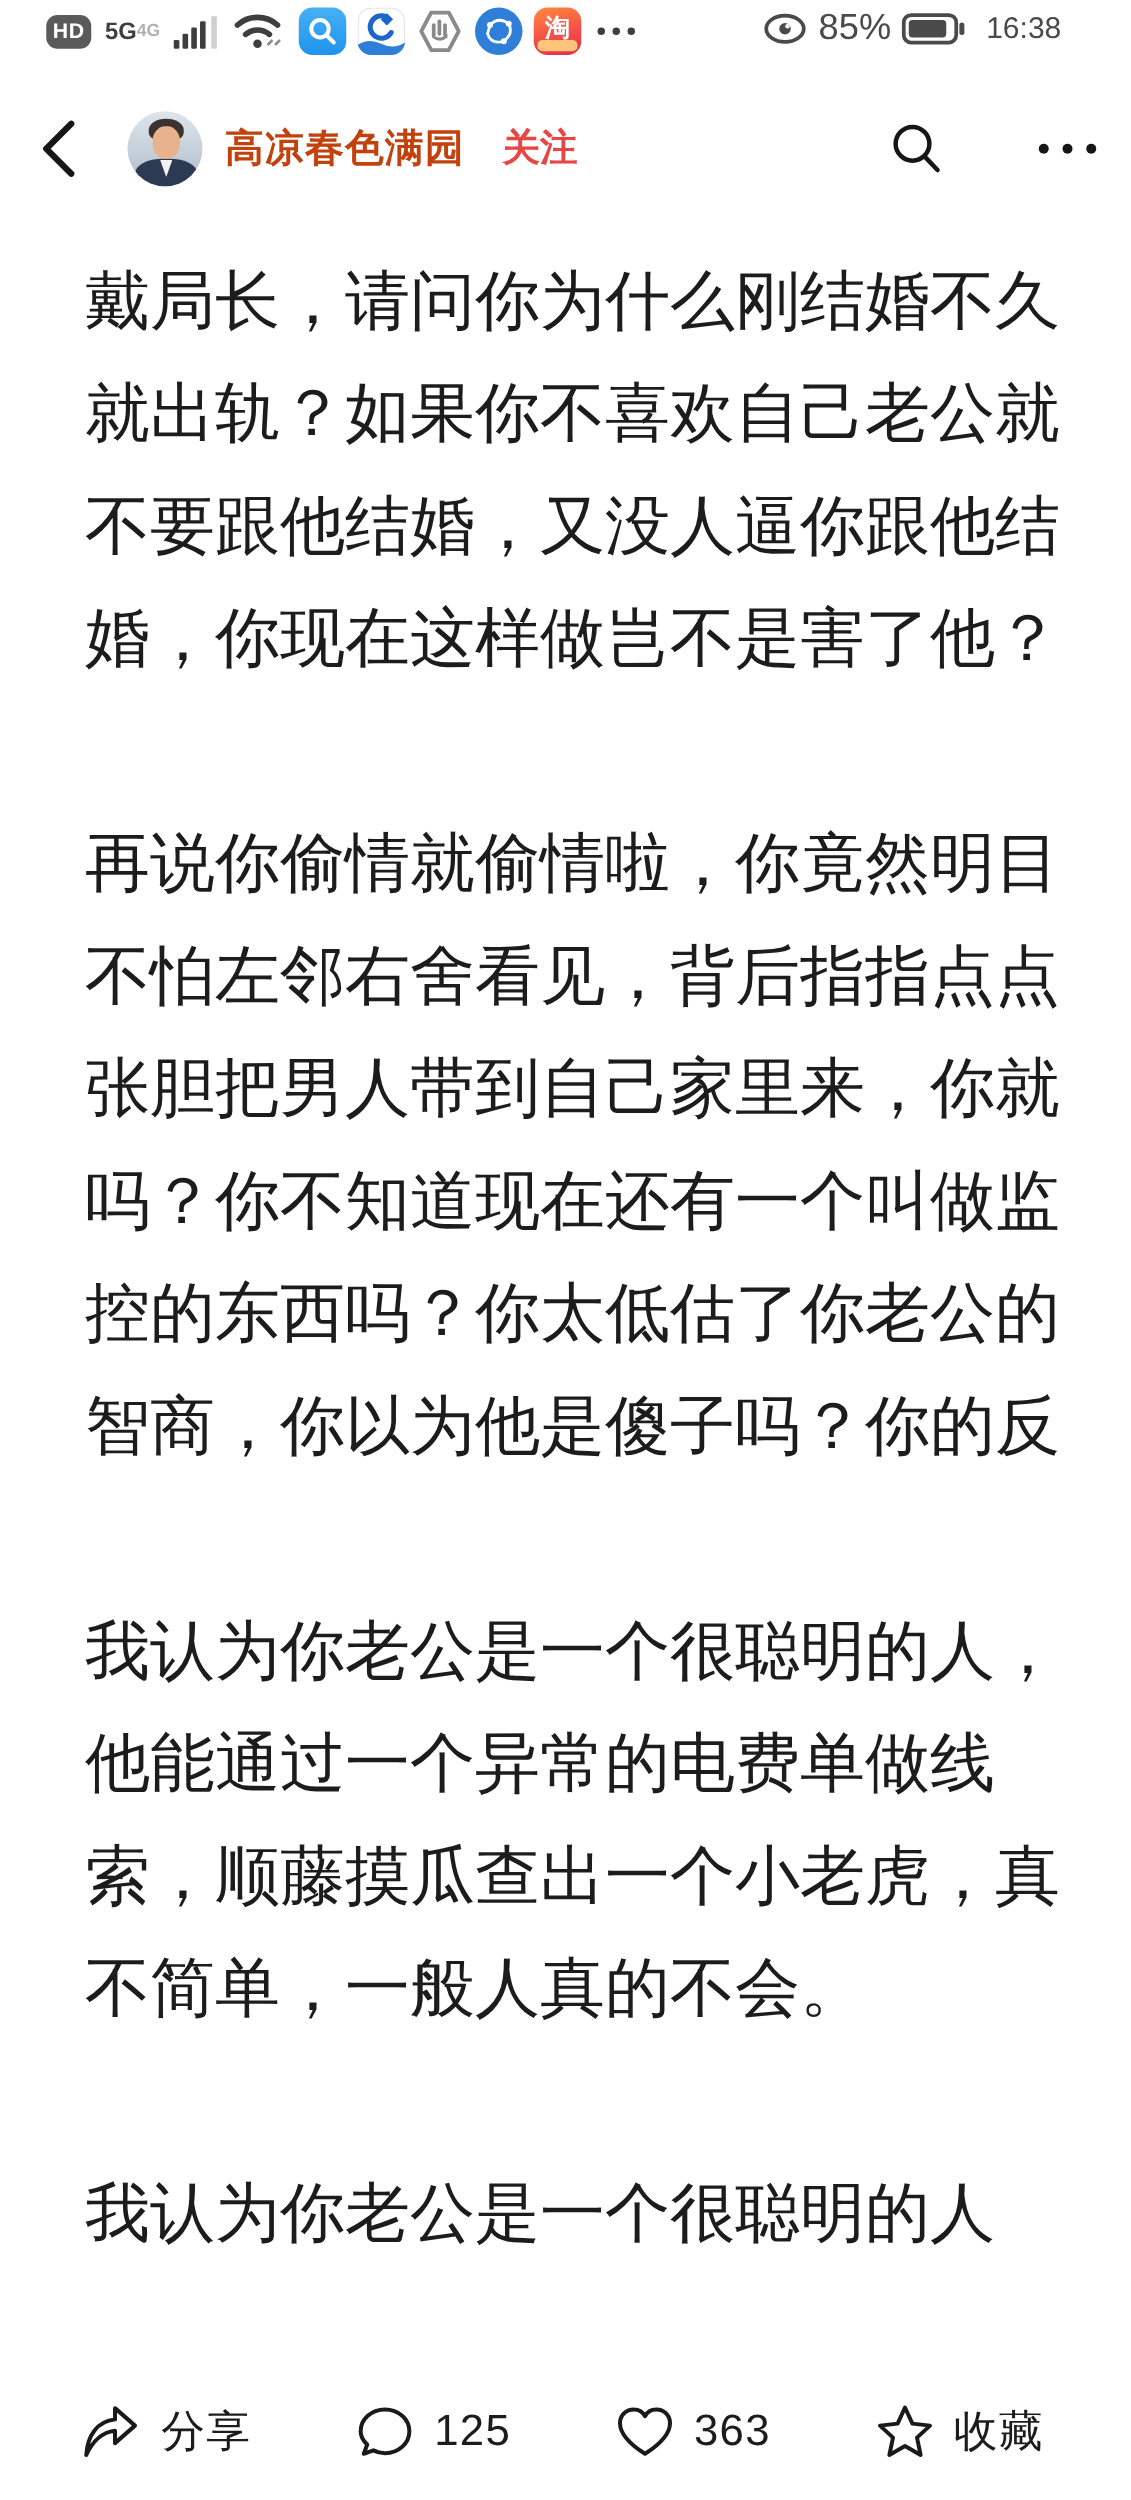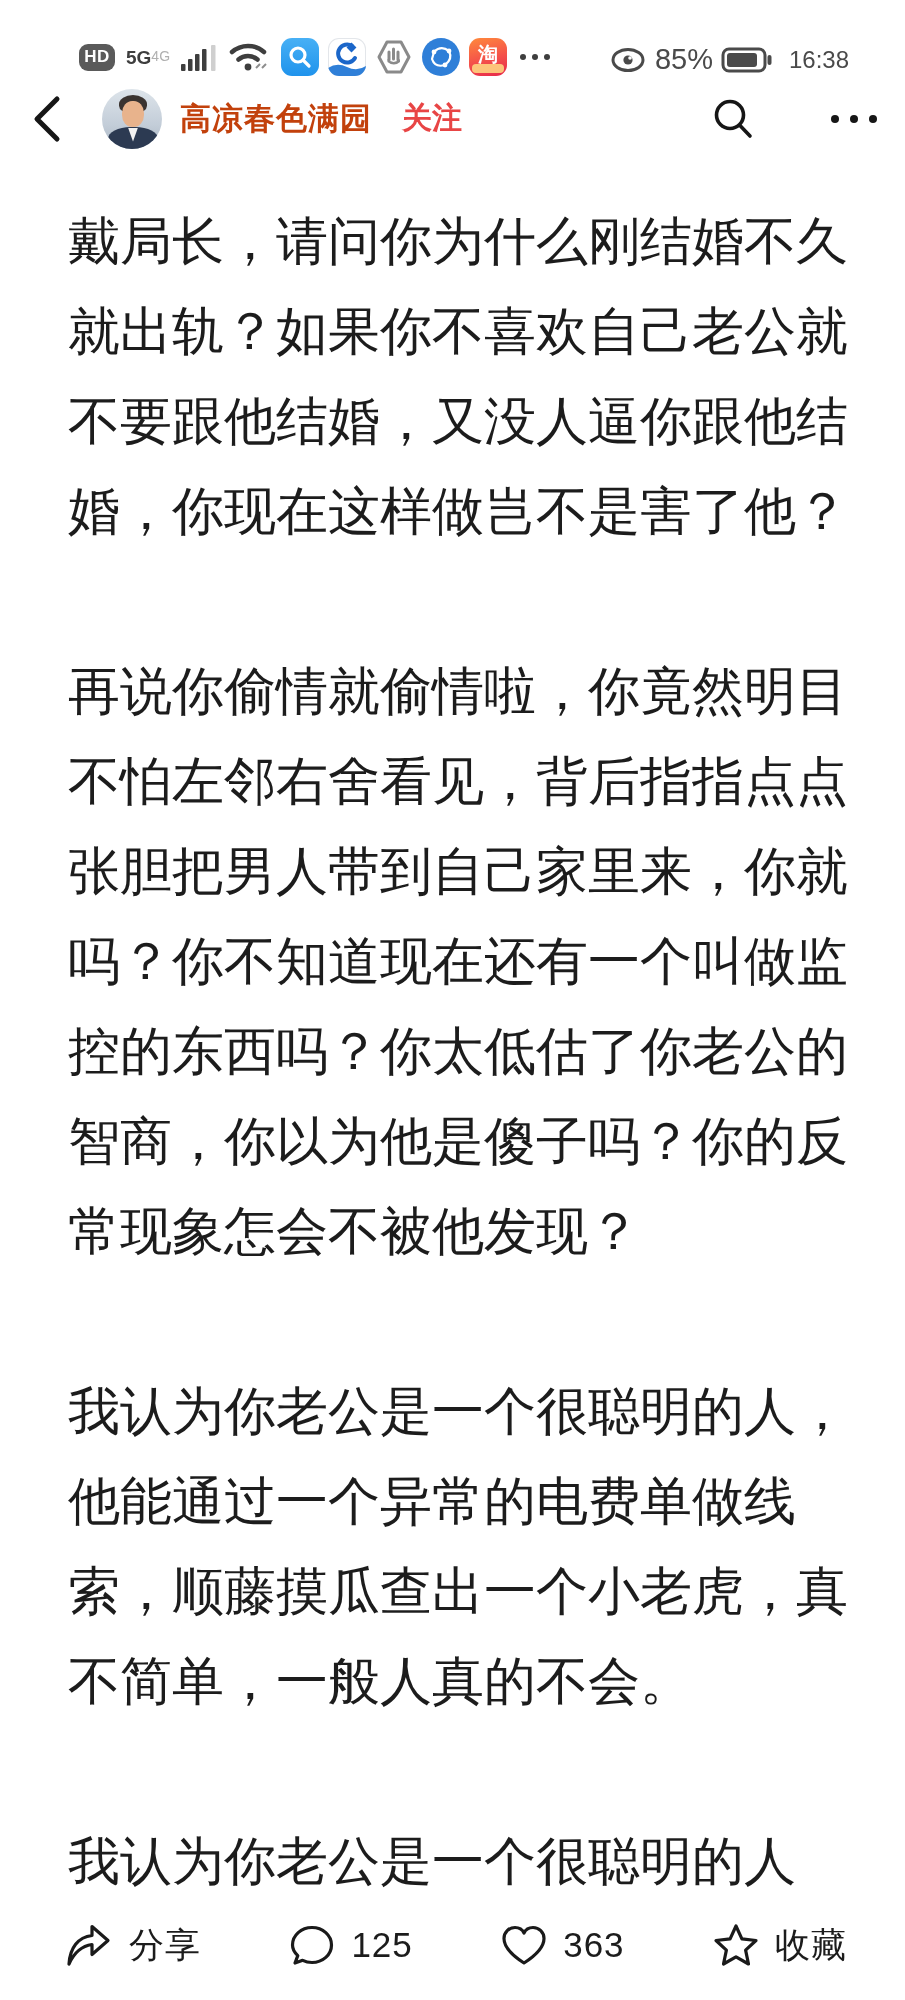--- a/index.html
+++ b/index.html
@@ -4,33 +4,33 @@
 <style>
   html,body{margin:0;padding:0;}
   body{
     width:905px;height:2000px;position:relative;overflow:hidden;
     background:#ffffff;
     font-family:"Liberation Sans","DejaVu Sans",sans-serif;
     -webkit-font-smoothing:antialiased;
   }
   
   .status-bar{
-    height:70px;display:flex;align-items:flex-end;
-    padding:6px 56px 0 79px;color:#4a4a4a;gap:10px;
+    height:70px;display:flex;align-items:flex-start;
+    padding:6px 56px 0 37px;color:#4a4a4a;gap:10px;
   }
   .sb-left{display:flex;align-items:center;gap:9px;}
   .sb-right{margin-left:auto;display:flex;align-items:center;gap:8px;}
   .hd-badge{
     background:#5a5a5a;color:#fff;font-weight:bold;font-size:17px;
     width:36px;height:27px;border-radius:9px;display:flex;align-items:center;justify-content:center;
     letter-spacing:0.5px;
   }
   .net-stack{display:flex;flex-direction:row;line-height:1;align-items:flex-start;margin-left:2px;}
   .net-5g{font-size:19px;font-weight:bold;color:#3e3e3e;}
-  .net-4g{font-size:14px;font-weight:normal;color:#b0b0b0;margin-top:1px;}
+  .net-4g{font-size:14px;font-weight:bold;color:#b0b0b0;margin-top:1px;}
   .app-icon{width:38px;height:38px;border-radius:11px;position:relative;flex:0 0 auto;}
   .icon-search-app{background:linear-gradient(180deg,#47b0f5 0%,#1f93ec 100%);display:flex;align-items:center;justify-content:center;}
   .icon-bank{background:#fff;box-shadow:inset 0 0 0 1px #e3e6ea;overflow:hidden;}
   .icon-hex{display:flex;align-items:center;justify-content:center;}
   .icon-globe{background:#2f7fd8;border-radius:50%;display:flex;align-items:center;justify-content:center;}
   .icon-taobao{background:linear-gradient(165deg,#ff8a3c 0%,#f4504a 55%,#e6294b 100%);overflow:hidden;display:flex;justify-content:center;}
   .taobao-char{color:#fff;font-size:20px;font-weight:bold;margin-top:3px;}
   .taobao-strip{position:absolute;left:3px;right:3px;bottom:3px;height:9px;border-radius:4px;background:rgba(255,220,130,0.85);}
   .sb-dots{display:flex;gap:6px;margin-left:4px;}
   .sb-dots i{width:6px;height:6px;border-radius:50%;background:#3e3e3e;}
@@ -57,21 +57,21 @@
   
   .article{padding:35px 58px 0 68px;}
   .para{margin:0 0 90px 0;}
   .para:last-child{margin-bottom:0;}
   .tline{
     font-size:52px;line-height:90px;color:#1c1c1c;white-space:nowrap;
     letter-spacing:0px;
   }
   
   .bottom-bar{
-    position:absolute;left:0;right:0;bottom:0;height:100px;background:#fff;
+    position:absolute;left:0;right:12px;bottom:0;height:100px;background:#fff;
     display:flex;align-items:center;padding:0 58px 10px 62px;box-sizing:border-box;
     justify-content:space-between;
   }
   .bb-group{display:flex;align-items:center;gap:15px;background:none;border:none;padding:0;}
   .bb-label{font-size:35px;color:#1c1c1c;letter-spacing:1px;}
 </style>
 </head>
 <body>
 
 <div class="status-bar">
@@ -182,21 +182,20 @@
       <div class="tline">不要跟他结婚，又没人逼你跟他结</div>
       <div class="tline">婚，你现在这样做岂不是害了他？</div>
     </div>
     <div class="para">
       <div class="tline">再说你偷情就偷情啦，你竟然明目</div>
       <div class="tline">不怕左邻右舍看见，背后指指点点</div>
       <div class="tline">张胆把男人带到自己家里来，你就</div>
       <div class="tline">吗？你不知道现在还有一个叫做监</div>
       <div class="tline">控的东西吗？你太低估了你老公的</div>
       <div class="tline">智商，你以为他是傻子吗？你的反</div>
-      <div class="tline">常现象怎会不被他发现？</div>
     </div>
     <div class="para">
       <div class="tline">我认为你老公是一个很聪明的人，</div>
       <div class="tline">他能通过一个异常的电费单做线</div>
       <div class="tline">索，顺藤摸瓜查出一个小老虎，真</div>
       <div class="tline">不简单，一般人真的不会。</div>
     </div>
     <div class="para">
       <div class="tline">我认为你老公是一个很聪明的人</div>
     </div>

